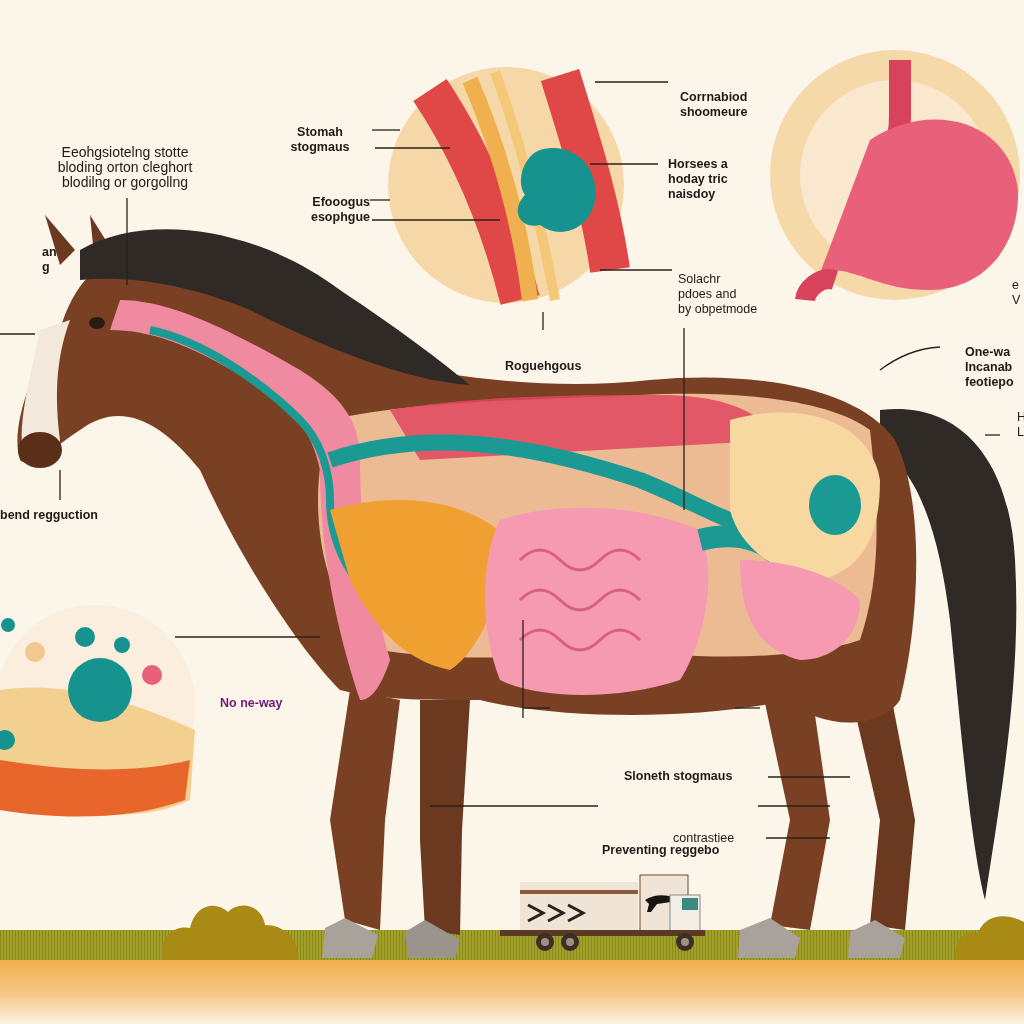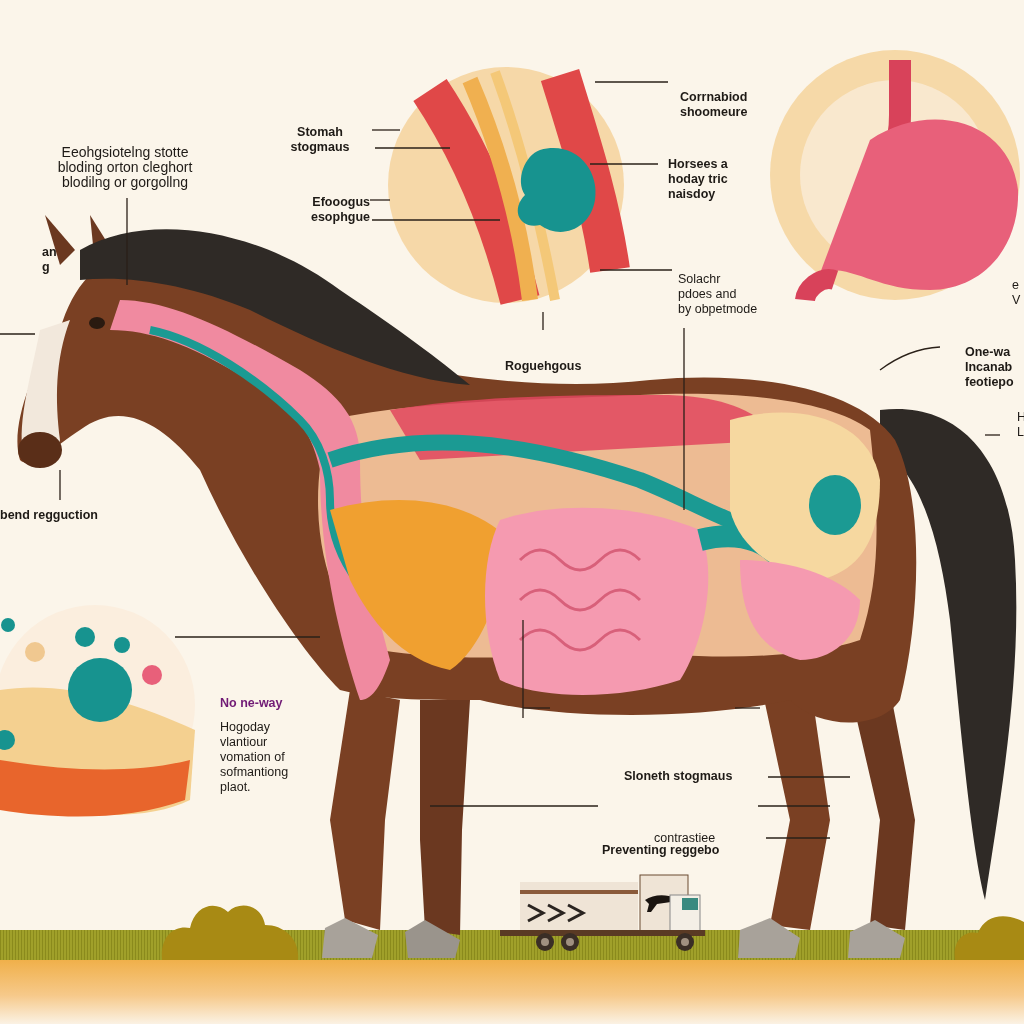--- a/index.html
+++ b/index.html
@@ -170,22 +170,17 @@
   <div class="lbl" style="left:505px;top:359px;text-align:center;">Roguehgous</div>
   <div class="lbl" style="left:965px;top:345px;">One-wa
 Incanab
 feotiepo</div>
   <div class="lbl norm" style="left:1012px;top:278px;">e
 V</div>
   <div class="lbl norm" style="left:1017px;top:410px;">H
 L</div>
   <div class="lbl" style="left:0;top:508px;">bend regguction</div>
   <div class="lbl red" style="left:220px;top:696px;">No ne-way</div>
-  <div class="lbl norm" style="left:220px;top:720px;">Hogoday
-vlantiour
-vomation of
-sofmantiong
-plaot.</div>
   <div class="lbl" style="left:624px;top:769px;">Sloneth stogmaus</div>
   <div class="lbl" style="left:602px;top:799px;margin-top:44px;">Preventing reggebo</div>
-  <div class="lbl norm" style="left:654px;top:831px;">contrastiee</div>
+  <div class="lbl norm" style="left:673px;top:831px;">contrastiee</div>
 
 </div>
 
 </body></html>

